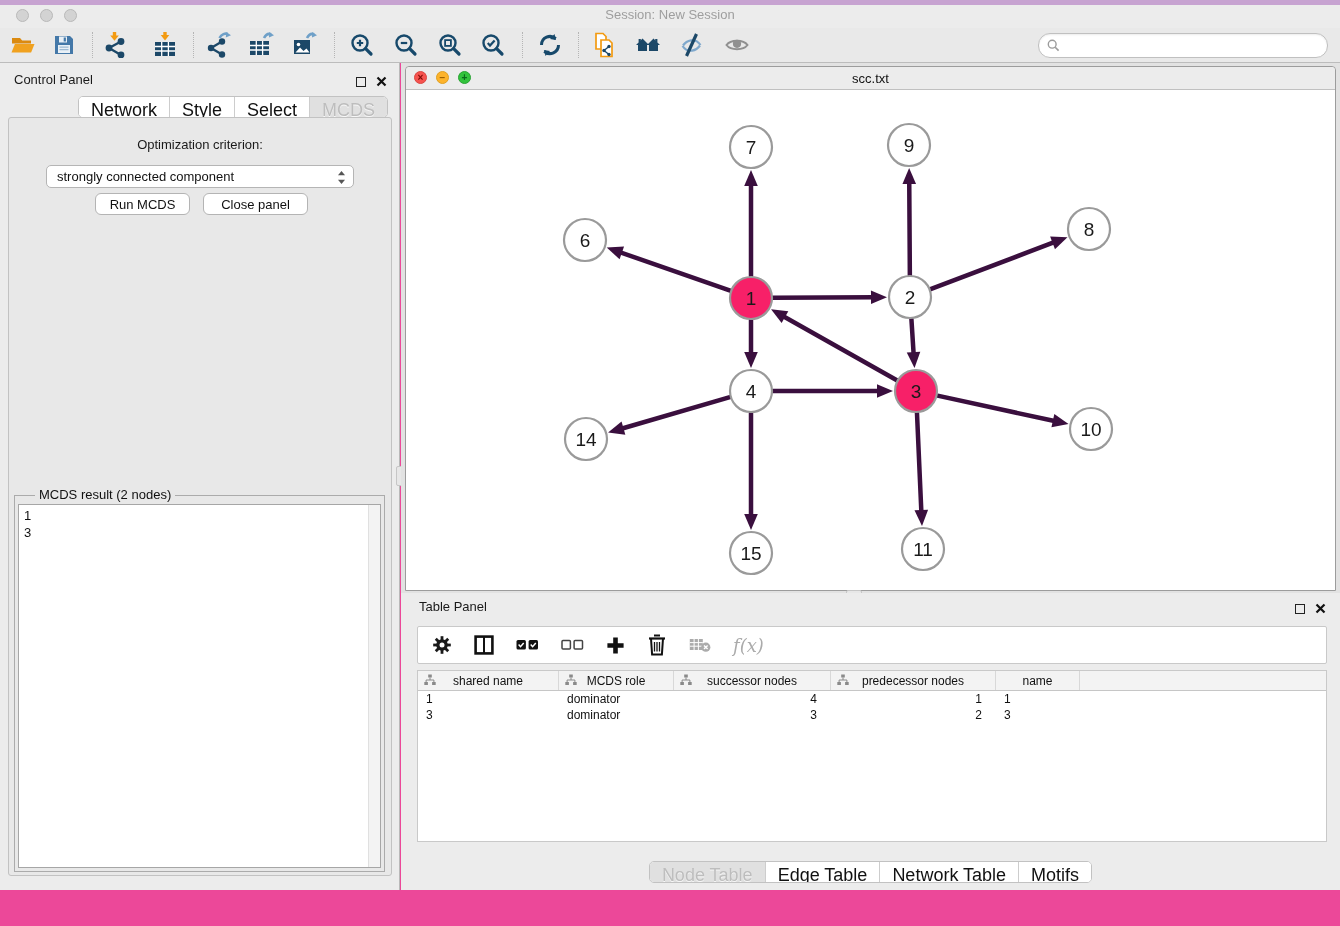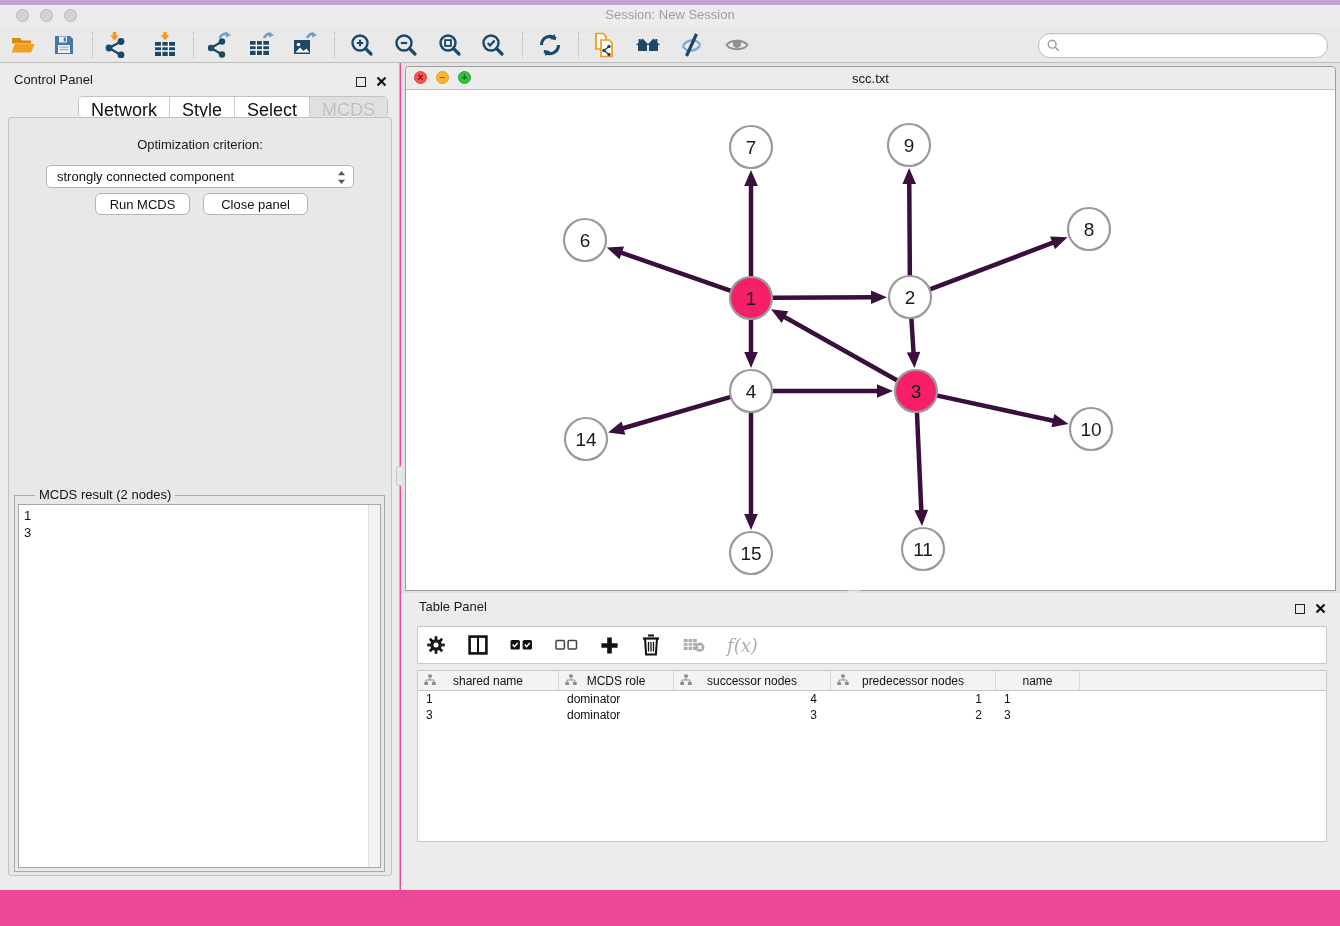--- a/index.html
+++ b/index.html
@@ -52,21 +52,21 @@
   
   #scc-window{left:4px;top:3px;width:931px;height:525px;background:#fff;border:1px solid #9C9C9C;border-radius:4px 4px 0 0;box-sizing:border-box;}
   #scc-titlebar{left:0;top:0;right:0;height:22px;background:#ECECEC;border-bottom:1px solid #C0C0C0;border-radius:4px 4px 0 0;}
   .mtl{position:absolute;top:4px;width:13px;height:13px;border-radius:50%;box-sizing:border-box;text-align:center;font-size:10px;font-weight:bold;line-height:12px;cursor:pointer;}
   #scc-title{left:0;right:0;top:4px;text-align:center;font-size:13px;color:#111;}
   #net-canvas{left:0;top:22px;}
 
   
   #table-panel{left:0;top:530px;width:939px;height:297px;background:#ECECEC;}
   #tp-title{left:18px;top:6px;font-size:13px;color:#1A1A1A;}
-  #tp-toolbar{left:16px;top:33px;width:910px;height:38px;background:#fff;border:1px solid #C9C9C9;border-radius:2px;box-sizing:border-box;display:flex;align-items:center;gap:22px;padding-left:8px;}
+  #tp-toolbar{left:16px;top:33px;width:910px;height:38px;background:#fff;border:1px solid #C9C9C9;border-radius:2px;box-sizing:border-box;display:flex;align-items:center;gap:22px;padding-left:14px;}
   .tp-icon{display:inline-flex;align-items:center;cursor:pointer;}
   #fx-label{font-family:"DejaVu Serif",serif;font-style:italic;color:#ABABAB;font-size:18px;cursor:default;}
   #tp-table{left:16px;top:77px;width:910px;height:172px;background:#fff;border:1px solid #C9C9C9;box-sizing:border-box;overflow:hidden;}
   #thead{display:flex;height:19px;border-bottom:1px solid #C6C6C6;background:#F3F3F3;}
   .th{position:relative;box-sizing:border-box;border-right:1px solid #D8D8D8;font-size:12px;color:#111;text-align:center;padding-top:3px;cursor:pointer;}
   .th .tree{position:absolute;left:6px;top:3px;}
   .tr{display:flex;height:16px;}
   .td{box-sizing:border-box;font-size:12px;color:#111;padding:1px 8px 0 8px;cursor:default;overflow:hidden;white-space:nowrap;}
   #tp-tabs-row{left:0;right:0;top:268px;display:flex;justify-content:center;}
 
@@ -498,17 +498,25 @@
             </div>
             <div class="tr">
               <div class="td" style="width: 141px; text-align: left;">3</div>
               <div class="td" style="width: 115px; text-align: left;">dominator</div>
               <div class="td" style="width: 157px; text-align: right; padding-right: 14px;">3</div>
               <div class="td" style="width: 165px; text-align: right; padding-right: 14px;">2</div>
               <div class="td" style="width: 84px; text-align: left;">3</div>
             </div>
           </div>
       </div>
+      <div class="abs" id="tp-tabs-row">
+        <div class="tabbar" style="position:relative;">
+            <div class="tab active">Node Table</div>
+            <div class="tab">Edge Table</div>
+            <div class="tab">Network Table</div>
+            <div class="tab">Motifs</div>
+          </div>
+      </div>
     </div>
   </div>
 
 
 </div>
 
 </body></html>

